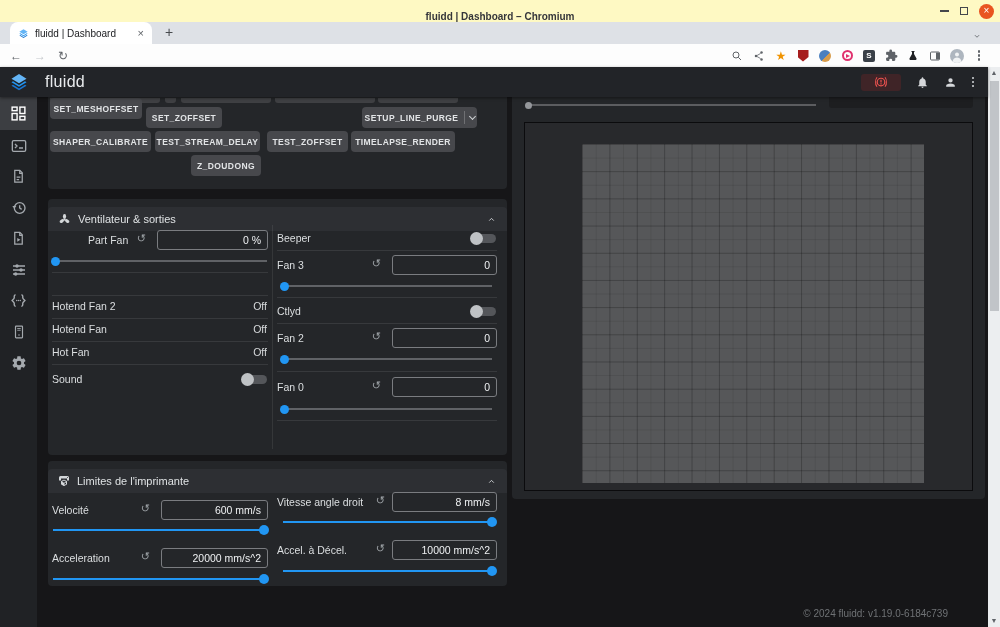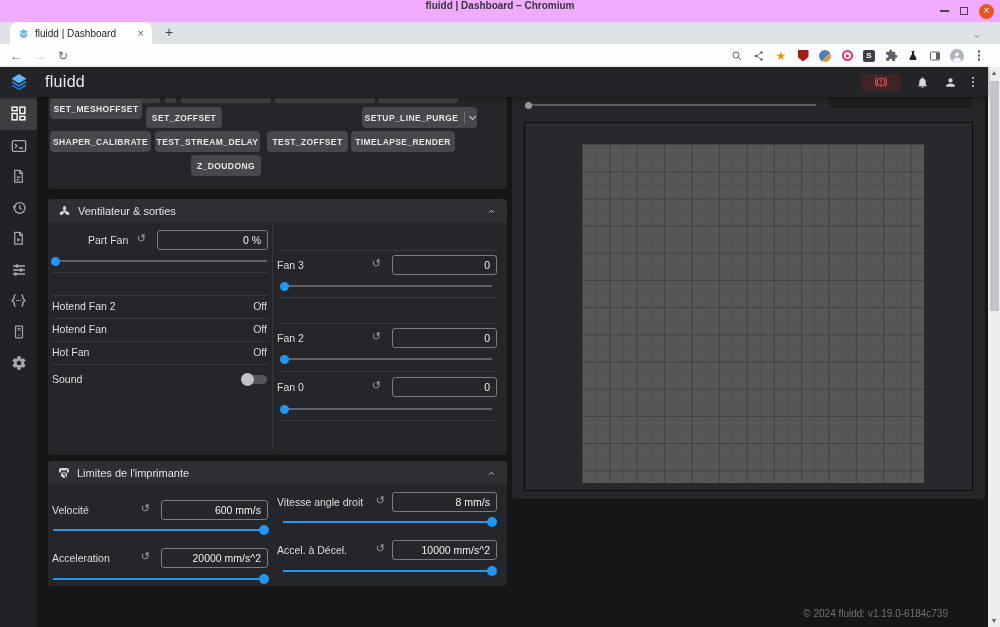--- a/index.html
+++ b/index.html
@@ -2,21 +2,21 @@
 <html><head>
 <meta charset="utf-8">
 <style>
   * { margin:0; padding:0; box-sizing:border-box; }
   html,body { width:1000px; height:627px; overflow:hidden; background:#000;
     font-family:"Liberation Sans", sans-serif; }
   .screen { position:relative; width:1000px; height:627px; }
 
   
   .titlebar { position:absolute; left:0; top:0; width:1000px; height:22px;
-    background:#f0abfc; display:flex; align-items:flex-start; justify-content:center; }
+    background:#fef9c3; display:flex; align-items:flex-end; justify-content:center; }
   .titlebar-text { font-size:10px; font-weight:bold; color:#35363a; }
   .winctl { position:absolute; right:6px; top:0; height:22px; display:flex; align-items:center; gap:11px; }
   .wc-min { width:9px; height:1.5px; background:#44474c; }
   .wc-max { width:8px; height:8px; border:1.5px solid #44474c; }
   .wc-close { width:15px; height:15px; border-radius:50%; background:#e95420; color:#fff;
     font-size:10px; line-height:14px; text-align:center; }
 
   .tabstrip { position:absolute; left:0; top:22px; width:1000px; height:22px; background:#dee1e6; }
   .tab { position:absolute; left:10px; top:0; width:142px; height:22px; background:#fff;
     border-radius:8px 8px 0 0; display:flex; align-items:center; gap:6px; padding:0 8px; }
@@ -64,21 +64,21 @@
   .abar-ic { color:#d5d7da; display:flex; }
   .kebab2 i { display:block; width:2.5px; height:2.5px; border-radius:50%; background:#d5d7da; margin:1.5px auto; }
 
   .sidebar { position:absolute; left:0; top:30px; width:37px; height:530px; background:#202225; }
   .sb-item { height:31px; display:flex; align-items:center; justify-content:center; color:#a4a9ae; }
   .sb-item.active { background:#3c3e42; color:#ffffff; height:33px; }
 
   
   .card { position:absolute; background:#242629; border-radius:4px; }
   .card-head { height:24px; background:#2d2f33; display:flex; align-items:center; gap:7px;
-    padding:12px 10px; border-radius:4px 4px 0 0; color:#d3d6d9; }
+    padding:12px 10px; border-radius:4px 4px 0 0; color:#d3d6d9;margin-top:8px; }
   .card-title { font-size:11px; color:#dfe2e4; }
   .head-chev { margin-left:auto; display:flex; color:#cfd2d5; }
 
   .macro-btn { position:absolute; height:21px; background:#47484c; border-radius:4px; color:#e2e4e6;
     font-size:8.5px; font-weight:bold; letter-spacing:.4px; display:flex; align-items:center;
     justify-content:center; overflow:hidden; }
   .mb-split { width:16px; height:13px; border-left:1px solid rgba(255,255,255,.22);
     display:flex; align-items:center; justify-content:center; flex:0 0 16px; }
   .mb-lab { flex:1; text-align:center; padding:0 6px; white-space:nowrap; }
   .chev-d { width:5px; height:5px; border-right:1.5px solid #cfd2d5; border-bottom:1.5px solid #cfd2d5;
@@ -432,31 +432,43 @@
         <i class="hr" style="top:141px;"></i>
         <div class="trow" style="top:146px;">
             <span class="lbl">Sound</span>
             <span class="toggle t-off">
               <i></i>
             </span>
           </div>
       </div>
 
       <div class="col" style="left:229px; top:24px; width:220px; height:228px;">
+        <div class="trow" style="top:5px;">
+            <span class="lbl">Beeper</span>
+            <span class="toggle t-off">
+              <i></i>
+            </span>
+          </div>
         <i class="hr" style="top:27px;"></i>
         <div class="ctrl" style="top:32px;">
           <span class="lbl">Fan 3</span>
           <span class="reset" style="right:116px;">↺</span>
           <span class="inputbox" style="width:105px;">0</span>
         </div>
         <div class="slider s-zero" style="left:5px; top:58px; width:210px;">
             <i class="track"></i>
             <i class="knob"></i>
           </div>
         <i class="hr" style="top:74px;"></i>
+        <div class="trow" style="top:78px;">
+            <span class="lbl">Ctlyd</span>
+            <span class="toggle t-off">
+              <i></i>
+            </span>
+          </div>
         <i class="hr" style="top:100px;"></i>
         <div class="ctrl" style="top:105px;">
           <span class="lbl">Fan 2</span>
           <span class="reset" style="right:116px;">↺</span>
           <span class="inputbox" style="width:105px;">0</span>
         </div>
         <div class="slider s-zero" style="left:5px; top:131px; width:210px;">
             <i class="track"></i>
             <i class="knob"></i>
           </div>

